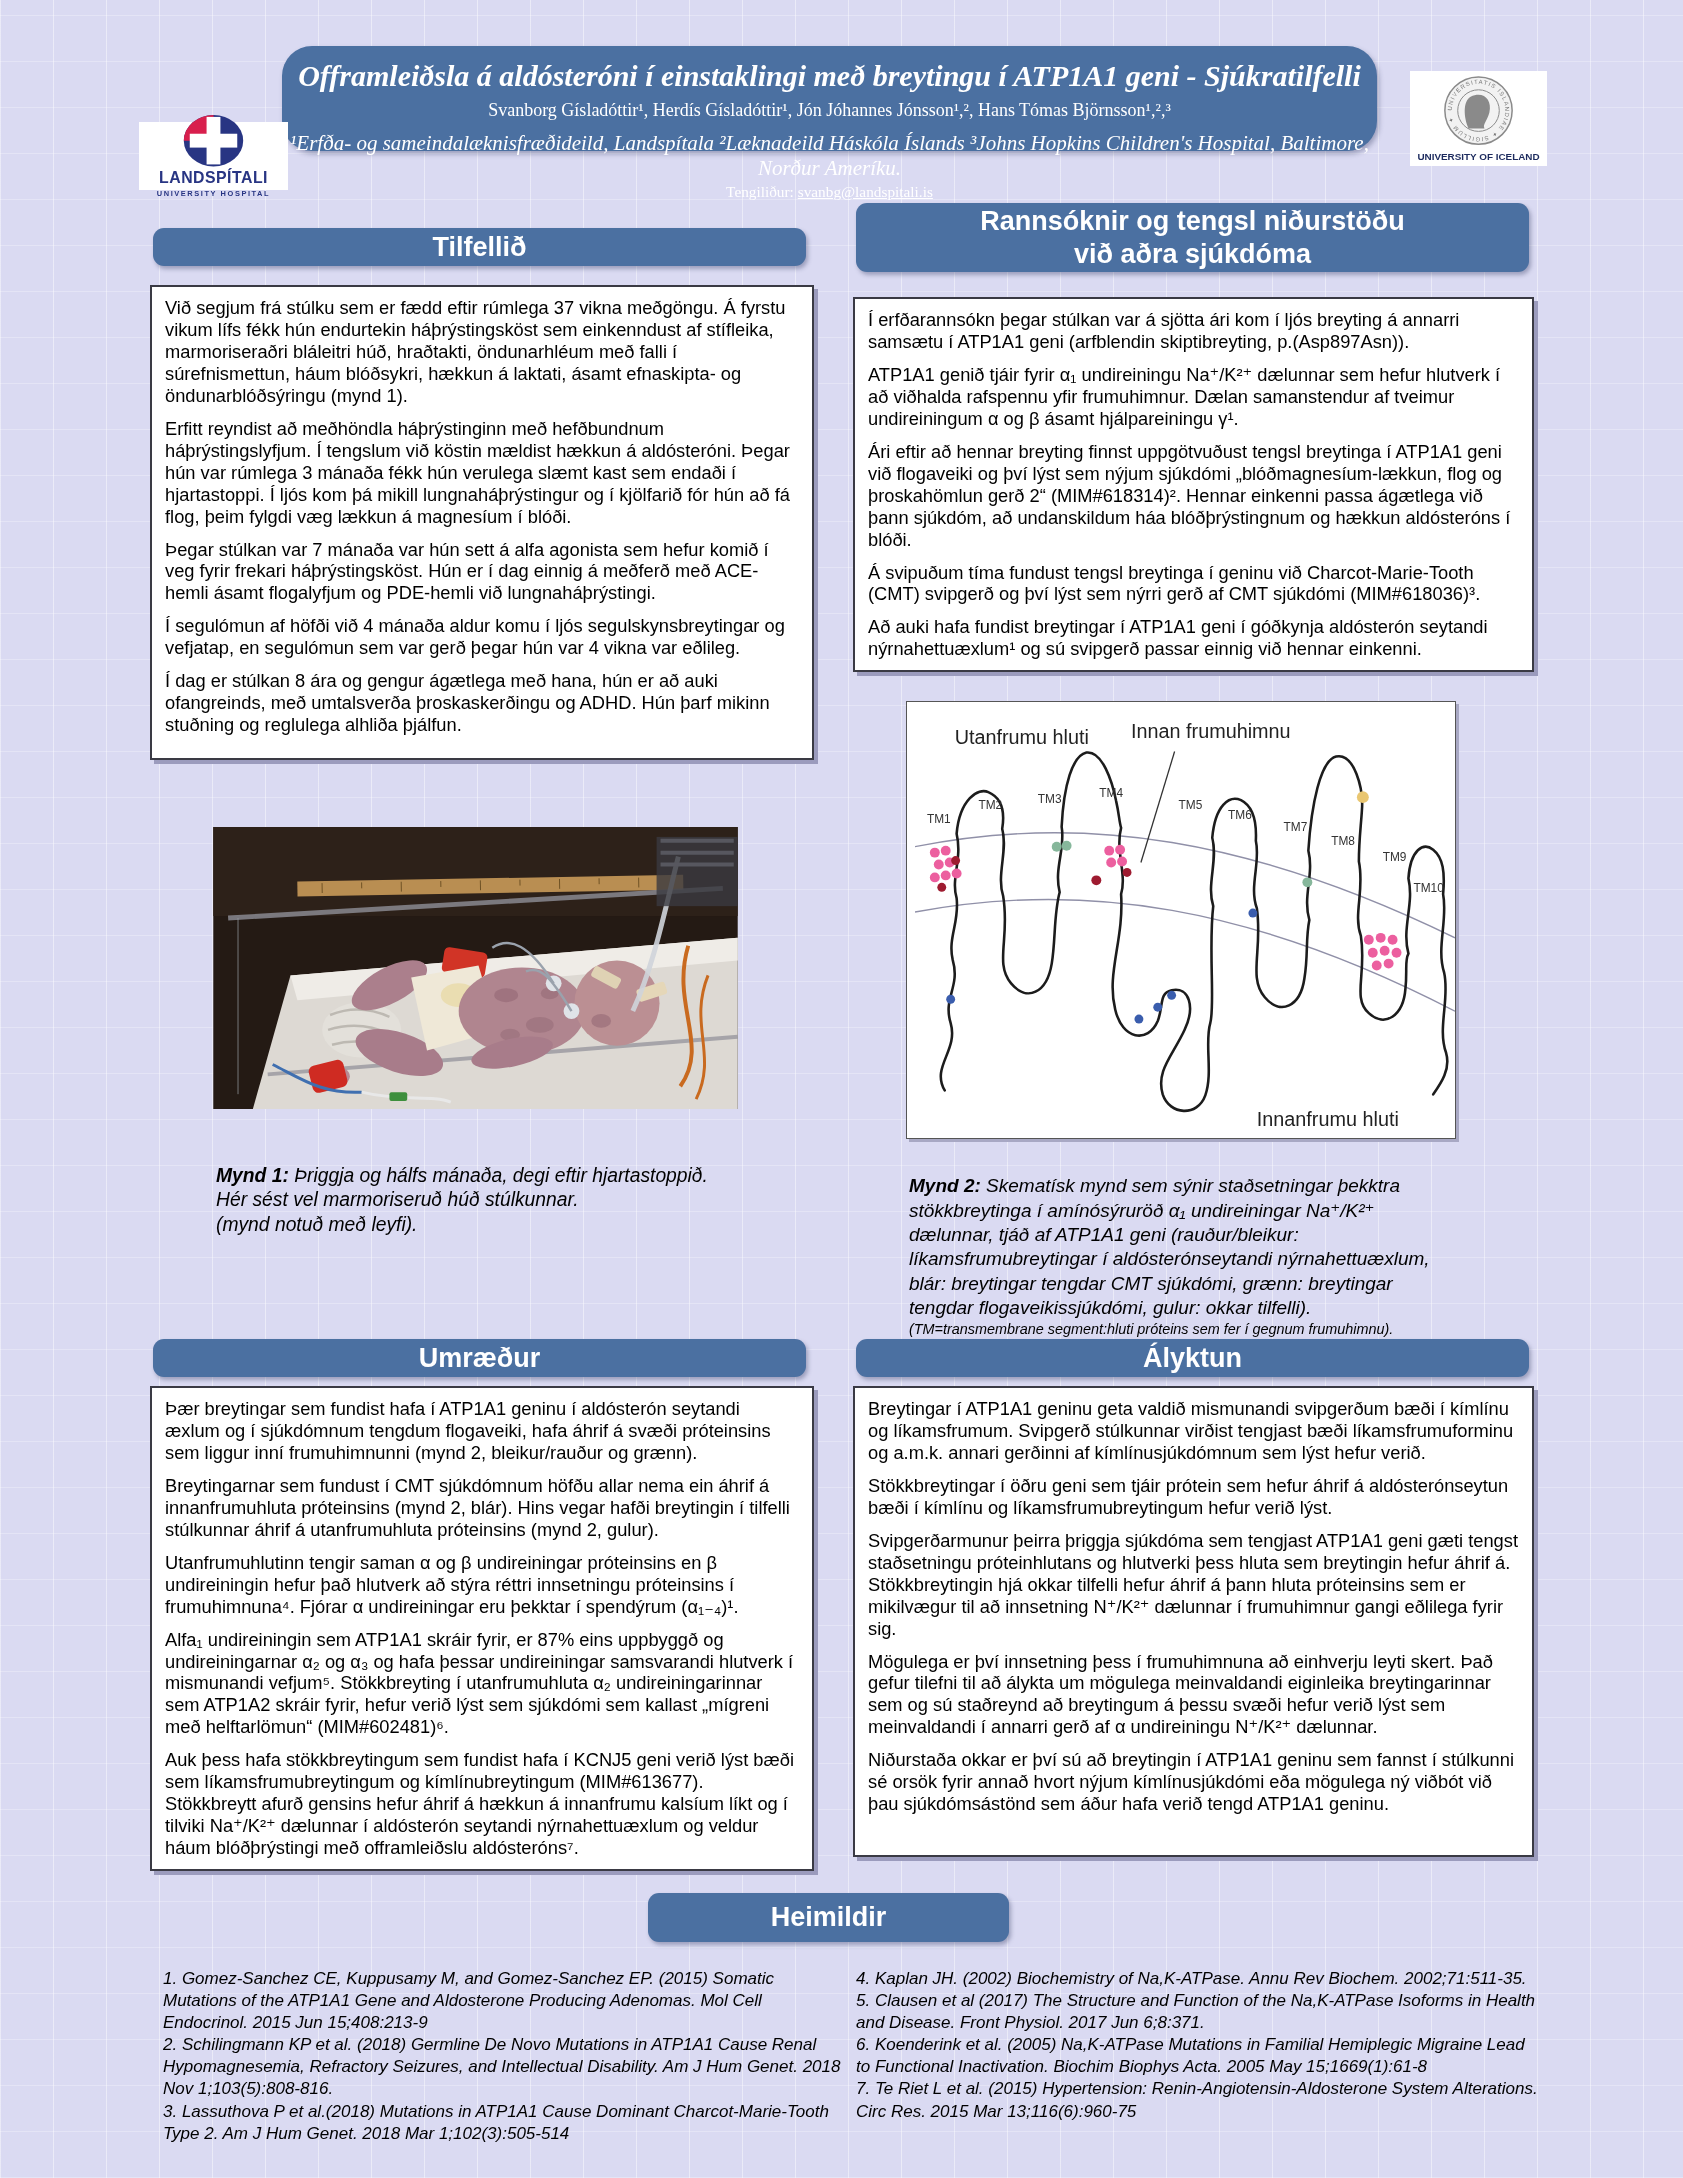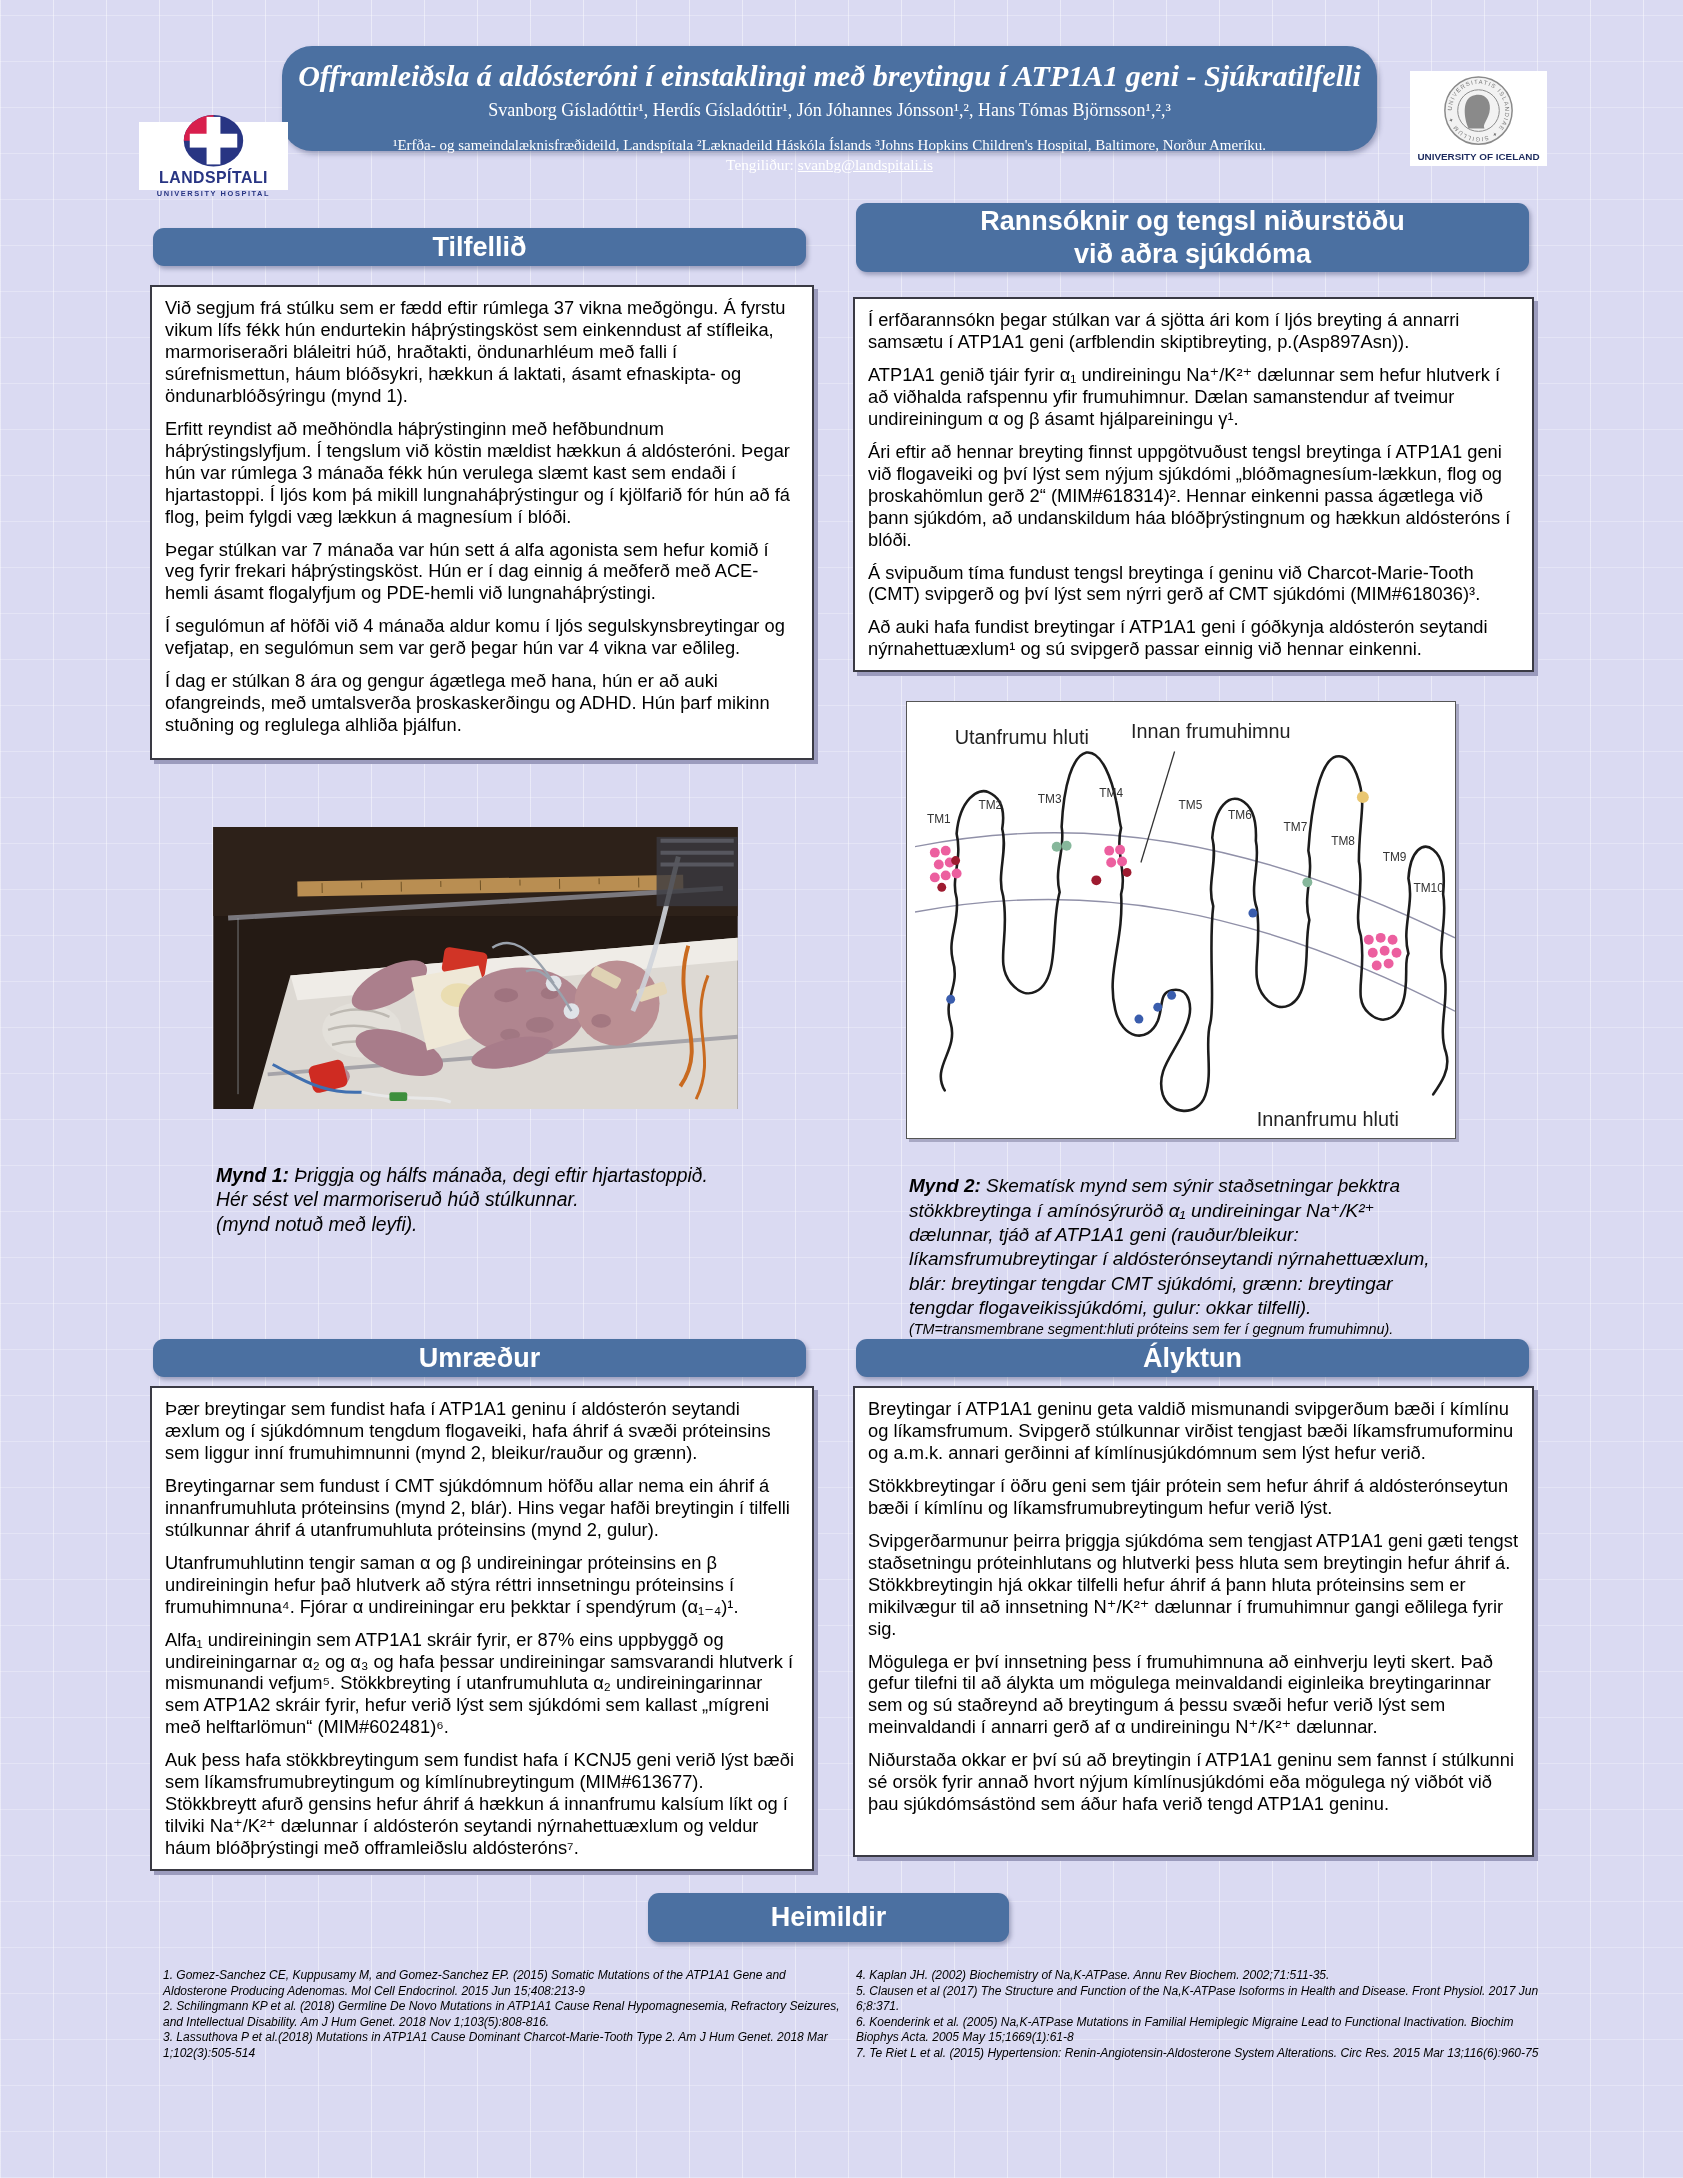--- a/index.html
+++ b/index.html
@@ -21,21 +21,21 @@
   .header-title{
     font-family:"Liberation Serif","DejaVu Serif",serif;
     font-style:italic;font-weight:bold;font-size:30px;margin-top:13px;
   }
   .header-authors{
     font-family:"Liberation Serif","DejaVu Serif",serif;
     font-size:18px;margin-top:7px;
   }
   .header-affil{
     font-family:"Liberation Serif","DejaVu Serif",serif;
-    font-size:15px;margin-top:16px;
+    font-style:italic;font-size:21px;margin-top:10px;
   }
   .header-contact{
     font-family:"Liberation Serif","DejaVu Serif",serif;
     font-size:15.3px;margin-top:2px;
   }
   .header-contact a{color:#fff;text-decoration:underline;cursor:pointer;}
   .logo-box{background:#fff;display:flex;align-items:center;justify-content:center;}
   
   .section-bar{
     background:#4b70a1;border-radius:11px;color:#fff;font-weight:bold;
@@ -51,21 +51,21 @@
   }
   .text-box p{margin:0 0 11px;}
   .text-box p:last-child{margin-bottom:0;}
   .fig-caption{
     font-style:italic;font-size:19.3px;line-height:1.28;white-space:pre-line;
   }
   .fig-caption .cap-label{font-weight:bold;}
   .fig-note{font-style:italic;font-size:14.4px;line-height:1.25;white-space:pre-line;}
   .fig-note-bold{font-style:italic;font-weight:bold;font-size:14.4px;line-height:1.25;}
   
-  .refs{font-style:italic;font-size:12px;line-height:1.3;}
+  .refs{font-style:italic;font-size:17px;line-height:1.3;}
   .refs p{margin:0;}
   .diagram-box{background:#fff;border:1.5px solid #555;box-shadow:3px 3px 0 #a8a8c4;padding-left:8px;}
 </style>
 </head>
 <body>
 
 <div class="abs header-banner">
   <div class="header-title">Offramleiðsla á aldósteróni í einstaklingi með breytingu í ATP1A1 geni - Sjúkratilfelli</div>
   <div class="header-authors">Svanborg Gísladóttir¹, Herdís Gísladóttir¹, Jón Jóhannes Jónsson¹,², Hans Tómas Björnsson¹,²,³</div>
   <div class="header-affil">¹Erfða- og sameindalæknisfræðideild, Landspítala ²Læknadeild Háskóla Íslands ³Johns Hopkins Children's Hospital, Baltimore, Norður Ameríku.</div>

